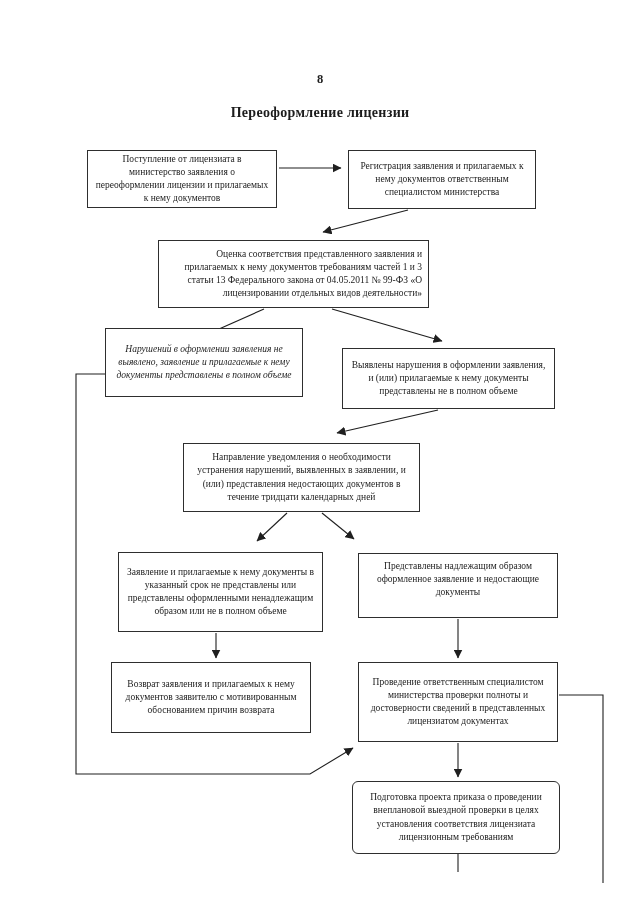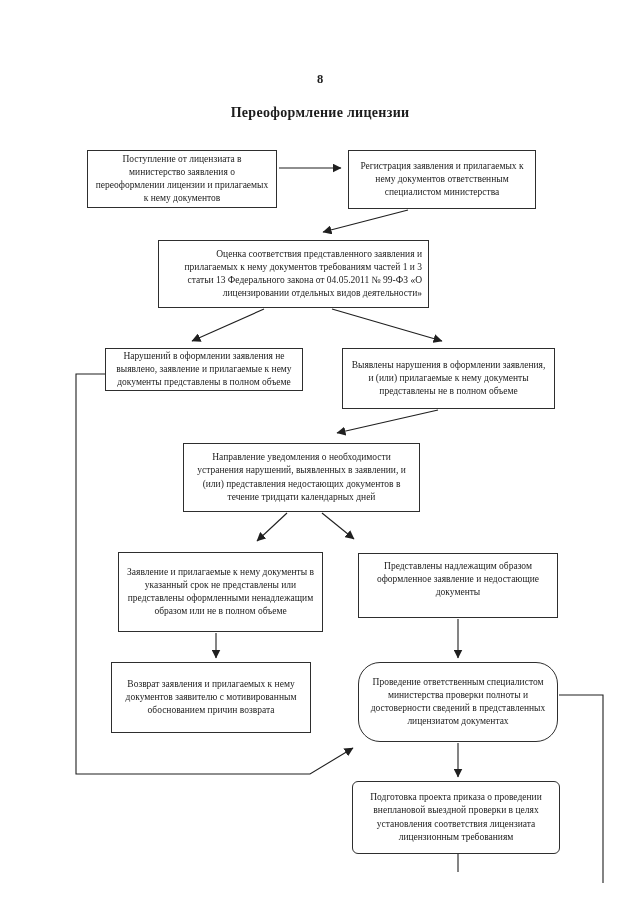--- a/index.html
+++ b/index.html
@@ -82,29 +82,29 @@
       <line x1="458" y1="854" x2="458" y2="872"></line>
     </g>
   </svg>
 
   <div class="node" style="left:87px;  top:150px; width:190px; height:58px;">Поступление от лицензиата в министерство заявления о переоформлении лицензии и прилагаемых к нему документов</div>
 
   <div class="node" style="left:348px; top:150px; width:188px; height:59px;">Регистрация заявления и прилагаемых к нему документов ответственным специалистом министерства</div>
 
   <div class="node" style="left:158px; top:240px; width:271px; height:68px;text-align:right;">Оценка соответствия представленного заявления и прилагаемых к нему документов требованиям частей 1 и 3 статьи 13 Федерального закона от 04.05.2011 № 99-ФЗ «О лицензировании отдельных видов деятельности»</div>
 
-  <div class="node" style="left:105px; top:348px; width:198px; height:43px;">Нарушений в оформлении заявления не выявлено, заявление и прилагаемые к нему документы представлены в полном объеме</div>
+  <div class="node" style="left:105px; top:328px; width:198px; height:69px;font-style:italic;">Нарушений в оформлении заявления не выявлено, заявление и прилагаемые к нему документы представлены в полном объеме</div>
 
   <div class="node" style="left:342px; top:348px; width:213px; height:61px;">Выявлены нарушения в оформлении заявления, и (или) прилагаемые к нему документы представлены не в полном объеме</div>
 
   <div class="node" style="left:183px; top:443px; width:237px; height:69px;">Направление уведомления о необходимости устранения нарушений, выявленных в заявлении, и (или) представления недостающих документов в течение тридцати календарных дней</div>
 
   <div class="node" style="left:118px; top:552px; width:205px; height:80px;">Заявление и прилагаемые к нему документы в указанный срок не представлены или представлены оформленными ненадлежащим образом или не в полном объеме</div>
 
   <div class="node top-align" style="left:358px; top:553px; width:200px; height:65px;">Представлены надлежащим образом оформленное заявление и недостающие документы</div>
 
   <div class="node" style="left:111px; top:662px; width:200px; height:71px;">Возврат заявления и прилагаемых к нему документов заявителю с мотивированным обоснованием причин возврата</div>
 
-  <div class="node" style="left:358px; top:662px; width:200px; height:80px;border-radius:22px;">Проведение ответственным специалистом министерства проверки полноты и достоверности сведений в представленных лицензиатом документах</div>
+  <div class="node" style="left:358px; top:662px; width:200px; height:80px;">Проведение ответственным специалистом министерства проверки полноты и достоверности сведений в представленных лицензиатом документах</div>
 
   <div class="node" style="left:352px; top:781px; width:208px; height:73px;border-radius:6px;">Подготовка проекта приказа о проведении внеплановой выездной проверки в целях установления соответствия лицензиата лицензионным требованиям</div>
 
 </div>
 
 </body></html>

